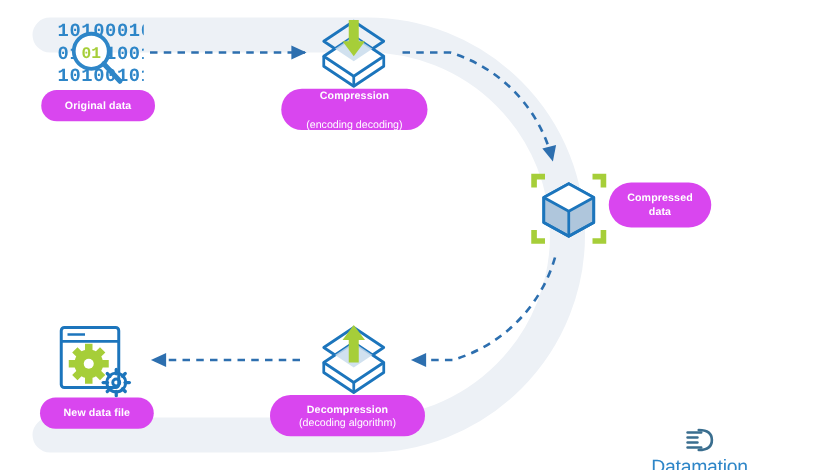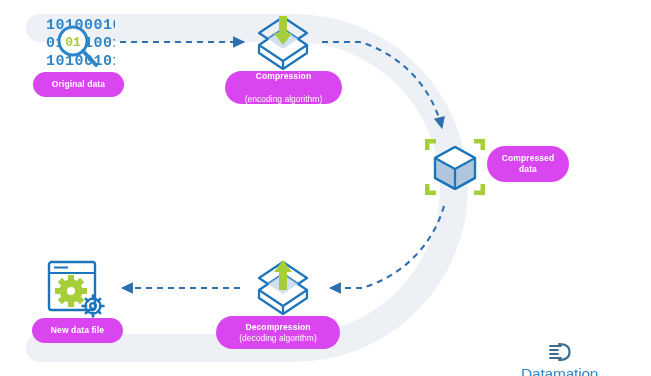--- a/index.html
+++ b/index.html
@@ -181,21 +181,21 @@
       </g>
     </svg>
   </div>
 
   <div class="pill" id="pill-original">
     <span class="l1">Original data</span>
   </div>
 
   <div class="pill" id="pill-compression">
     <span class="l1">Compression</span>
-    <span class="l2">(encoding algorithm)</span>
+    <span class="l2">(encoding decoding)</span>
   </div>
 
   <div class="pill" id="pill-compressed">
     <span class="l1">Compressed</span>
     <span class="l1">data</span>
   </div>
 
   <div class="pill" id="pill-newfile">
     <span class="l1">New data file</span>
   </div>

